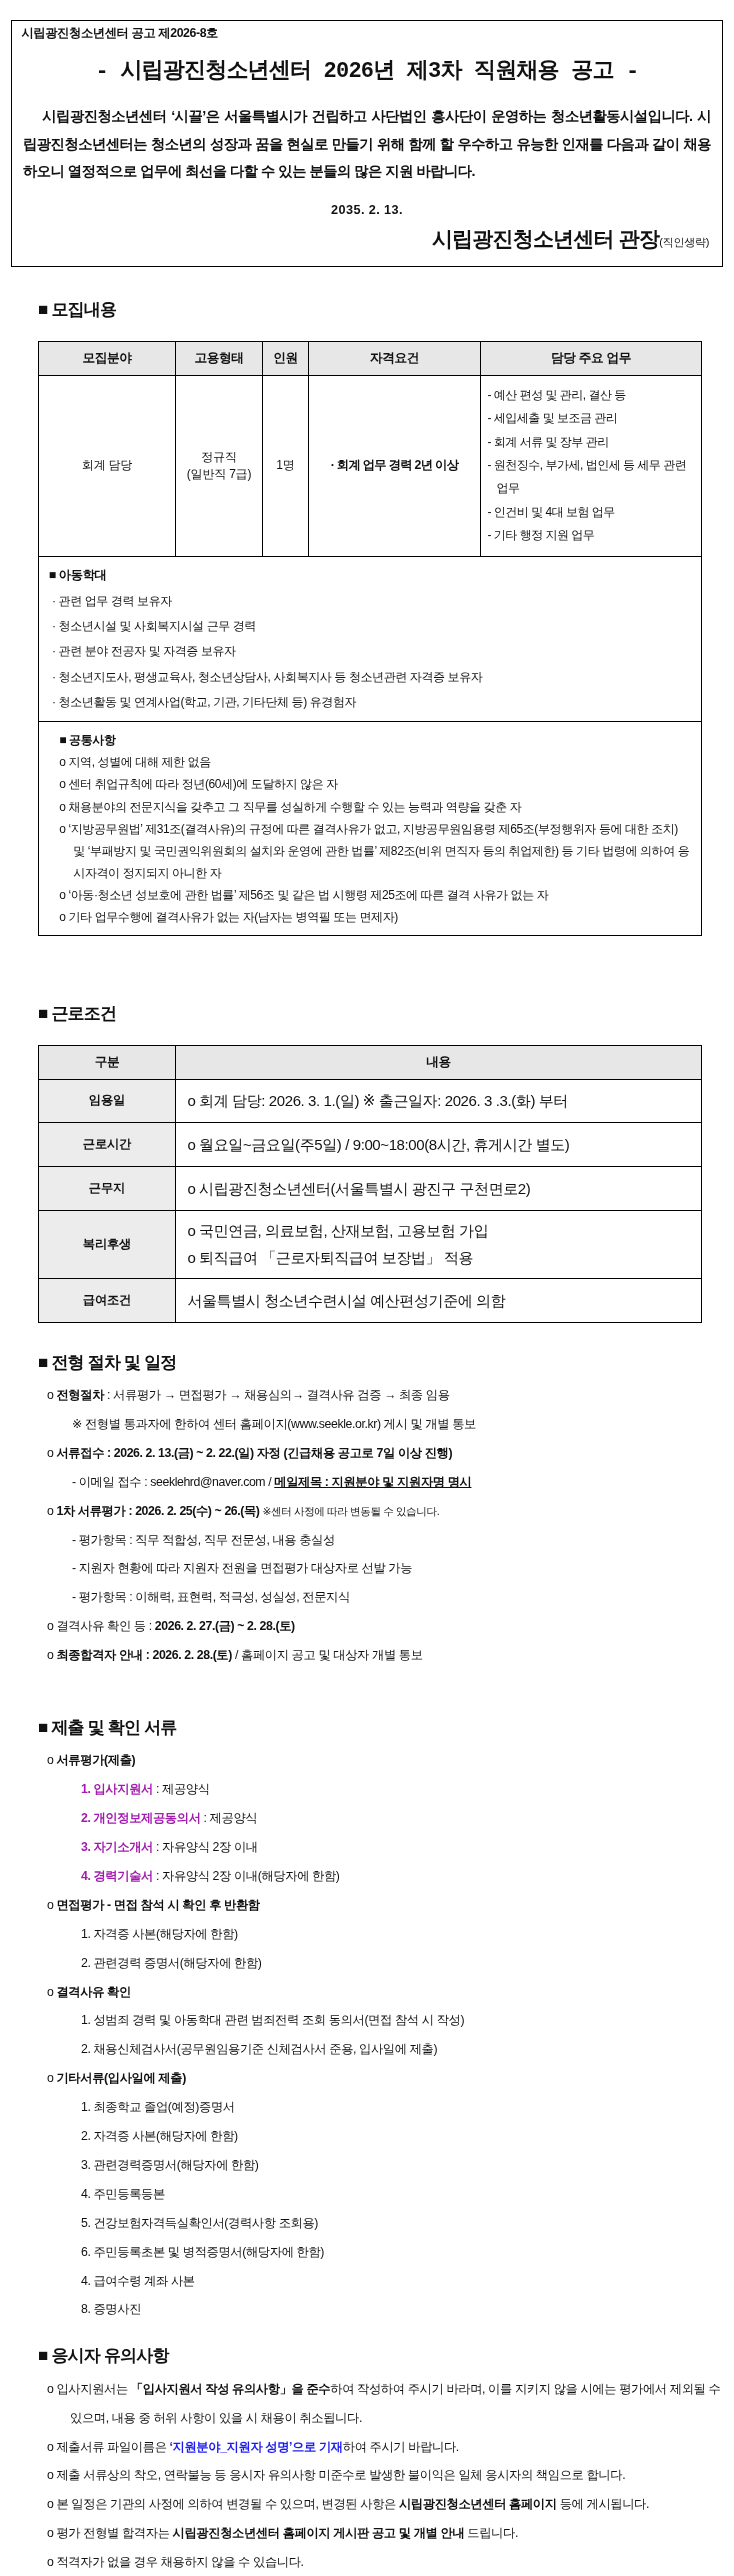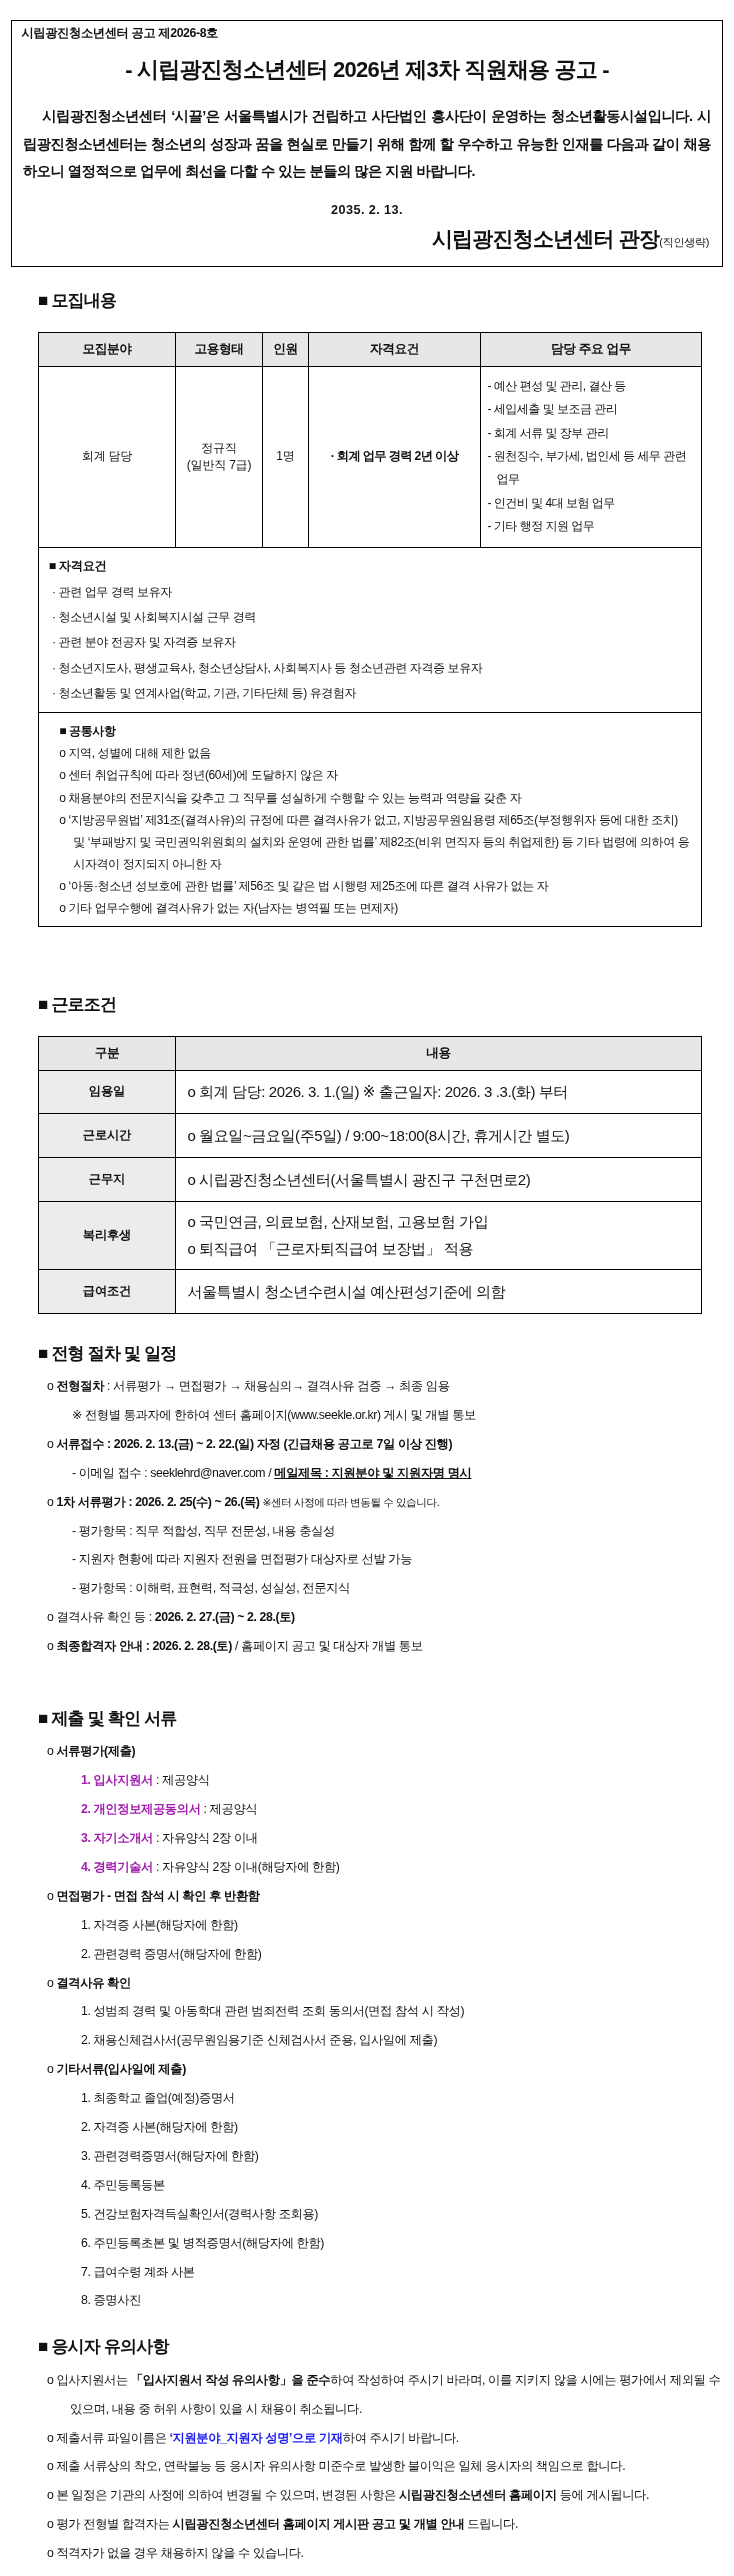--- a/index.html
+++ b/index.html
@@ -11,37 +11,37 @@
   .page{position:relative; width:734px; padding-bottom:33px; box-sizing:border-box;}
 
   
   .hbox{
     border:1.6px solid #000; margin:19.6px 10.6px 0 10.6px;
     padding:4.9px 9.8px 13px 9.8px;
   }
   .notice-no{font-size:12.3px; font-weight:700; letter-spacing:-0.4px;}
   .title{
     text-align:center; font-size:22px; font-weight:800;
-    letter-spacing:-0.8px; margin-top:13px;
+    letter-spacing:-0.8px; margin-top:13px;font-family:Liberation Mono, monospace;
   }
   .intro{
     margin:18px 1.6px 0 1.6px; font-size:14.3px; font-weight:700;
     line-height:1.9; text-align:justify; text-indent:1.35em; letter-spacing:-0.5px;
   }
   .date{ text-align:center; font-size:12.7px; font-weight:700; margin-top:18px; letter-spacing:0.4px;}
   .signer-row{ text-align:right; margin-top:8.2px; padding-right:3.3px;}
   .signer{ font-size:21px; font-weight:800; letter-spacing:-0.8px;}
   .signer-note{ font-size:11px; font-weight:400;}
 
   
   .h{
     font-size:17px; font-weight:800; letter-spacing:-0.8px;
     margin:0 0 0 38px; line-height:1.25;
   }
-  .h-recruit{margin-top:23px;}
+  .h-recruit{margin-top:32px;}
   .h-cond{margin-top:67px;}
   .h-sched{margin-top:29px;}
   .h-docs{margin-top:47px;}
   .h-notes{margin-top:21px;}
 
   
   table{border-collapse:collapse; table-layout:fixed; width:664px; margin:21px 0 0 38px;padding-left:8px;}
   table, th, td{border:0.8px solid #000;}
   table{border-width:1.6px;}
   th{
@@ -116,21 +116,21 @@
             <div class="ln"><span>- 예산 편성 및 관리, 결산 등</span></div>
             <div class="ln"><span>- 세입세출 및 보조금 관리</span></div>
             <div class="ln"><span>- 회계 서류 및 장부 관리</span></div>
             <div class="ln"><span>- 원천징수, 부가세, 법인세 등 세무 관련 업무</span></div>
             <div class="ln"><span>- 인건비 및 4대 보험 업무</span></div>
             <div class="ln"><span>- 기타 행정 지원 업무</span></div>
           </td>
     </tr>
     <tr>
       <td colspan="5" class="wide pref-cell">
-            <div class="ln tt"><span>■ 자격요건</span></div>
+            <div class="ln tt"><span>■ 아동학대</span></div>
             <div class="ln"><span>· 관련 업무 경력 보유자</span></div>
             <div class="ln"><span>· 청소년시설 및 사회복지시설 근무 경력</span></div>
             <div class="ln"><span>· 관련 분야 전공자 및 자격증 보유자</span></div>
             <div class="ln"><span>· 청소년지도사, 평생교육사, 청소년상담사, 사회복지사 등 청소년관련 자격증 보유자</span></div>
             <div class="ln"><span>· 청소년활동 및 연계사업(학교, 기관, 기타단체 등) 유경험자</span></div>
           </td>
     </tr>
     <tr>
       <td colspan="5" class="wide comm-cell">
             <div class="ln tt"><span>■ 공통사항</span></div>
@@ -207,21 +207,21 @@
       <div class="ln o"><span>o </span><span class="b">결격사유 확인</span></div>
       <div class="ln num"><span>1. 성범죄 경력 및 아동학대 관련 범죄전력 조회 동의서(면접 참석 시 작성)</span></div>
       <div class="ln num"><span>2. 채용신체검사서(공무원임용기준 신체검사서 준용, 입사일에 제출)</span></div>
       <div class="ln o"><span>o </span><span class="b">기타서류(입사일에 제출)</span></div>
       <div class="ln num"><span>1. 최종학교 졸업(예정)증명서</span></div>
       <div class="ln num"><span>2. 자격증 사본(해당자에 한함)</span></div>
       <div class="ln num"><span>3. 관련경력증명서(해당자에 한함)</span></div>
       <div class="ln num"><span>4. 주민등록등본</span></div>
       <div class="ln num"><span>5. 건강보험자격득실확인서(경력사항 조회용)</span></div>
       <div class="ln num"><span>6. 주민등록초본 및 병적증명서(해당자에 한함)</span></div>
-      <div class="ln num"><span>7. 급여수령 계좌 사본</span></div>
+      <div class="ln num"><span>4. 급여수령 계좌 사본</span></div>
       <div class="ln num"><span>8. 증명사진</span></div>
     </div>
 
   <h2 class="h h-notes">■ 응시자 유의사항</h2>
   <div class="list">
       <div class="ln o"><span>o 입사지원서는 </span><span class="b">「입사지원서 작성 유의사항」을 준수</span><span>하여 작성하여 주시기 바라며, 이를 지키지 않을 시에는 평가에서 제외될 수 있으며, 내용 중 허위 사항이 있을 시 채용이 취소됩니다.</span></div>
       <div class="ln o"><span>o 제출서류 파일이름은 </span><span class="blueb">‘지원분야_지원자 성명’으로 기재</span><span>하여 주시기 바랍니다.</span></div>
       <div class="ln o"><span>o 제출 서류상의 착오, 연락불능 등 응시자 유의사항 미준수로 발생한 불이익은 일체 응시자의 책임으로 합니다.</span></div>
       <div class="ln o"><span>o 본 일정은 기관의 사정에 의하여 변경될 수 있으며, 변경된 사항은 </span><span class="b">시립광진청소년센터 홈페이지</span><span> 등에 게시됩니다.</span></div>
       <div class="ln o"><span>o 평가 전형별 합격자는 </span><span class="b">시립광진청소년센터 홈페이지 게시판 공고 및 개별 안내</span><span> 드립니다.</span></div>

